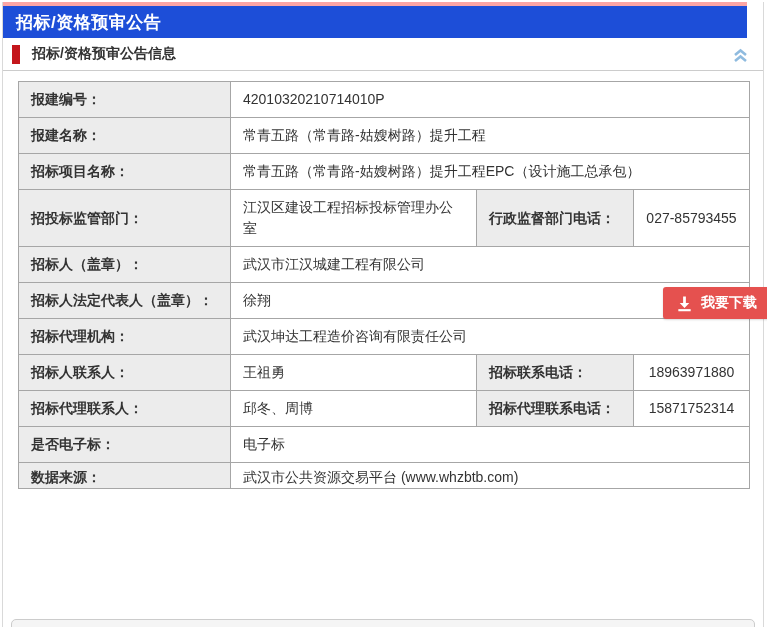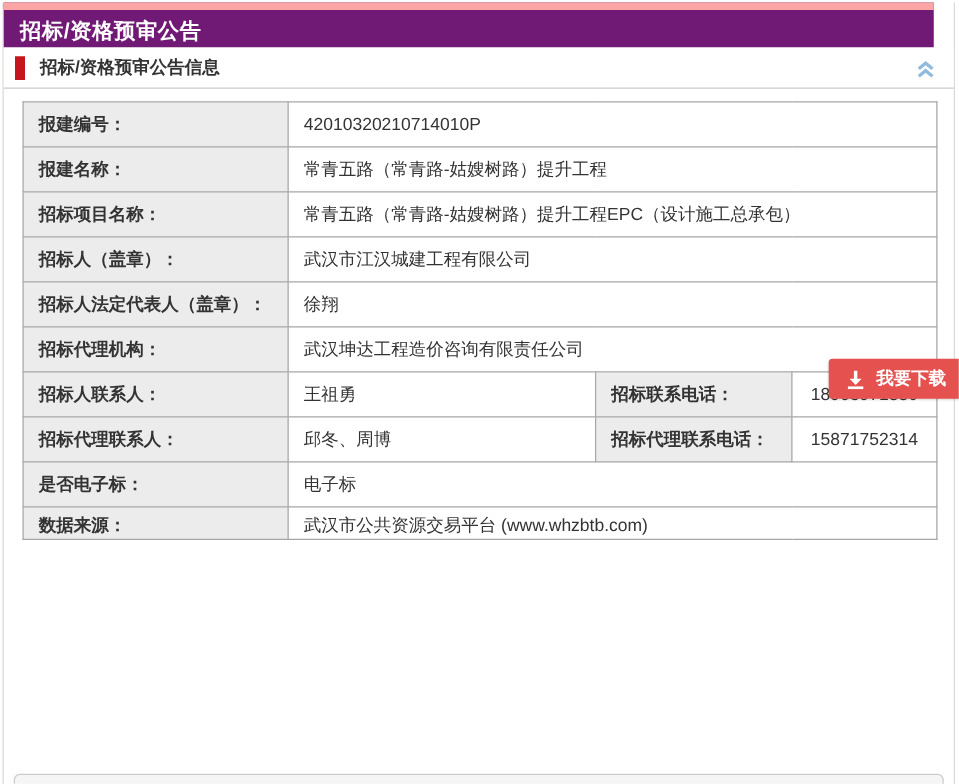--- a/index.html
+++ b/index.html
@@ -15,22 +15,22 @@
     margin-left: 2px;
     width: 762px; height: 627px;
     border-left: 1px solid #d9d9d9;
     border-right: 1px solid #d9d9d9;
     background: #fff;
   }
   
   .banner {
     margin: 2px 16px 0 0;
     height: 36px;
-    background: #701a75;
-    border-top: 6px solid #fca5a5;
+    background: #1d4ed8;
+    border-top: 4px solid #fca5a5;
     color: #ffffff;
     font-size: 17px;
     font-weight: bold;
     line-height: 34px;
     padding-left: 13px;
     letter-spacing: 0.5px;
   }
   
   .section-header {
     position: relative;
@@ -155,20 +155,26 @@
     </tr>
     <tr>
       <td class="lbl">报建名称：</td>
       <td class="val" colspan="3">常青五路（常青路-姑嫂树路）提升工程</td>
     </tr>
     <tr>
       <td class="lbl">招标项目名称：</td>
       <td class="val" colspan="3">常青五路（常青路-姑嫂树路）提升工程EPC（设计施工总承包）</td>
     </tr>
     <tr>
+      <td class="lbl">招投标监管部门：</td>
+      <td class="val">江汉区建设工程招标投标管理办公室</td>
+      <td class="lbl2">行政监督部门电话：</td>
+      <td class="val2">027-85793455</td>
+    </tr>
+    <tr>
       <td class="lbl">招标人（盖章）：</td>
       <td class="val" colspan="3">武汉市江汉城建工程有限公司</td>
     </tr>
     <tr>
       <td class="lbl">招标人法定代表人（盖章）：</td>
       <td class="val" colspan="3">徐翔</td>
     </tr>
     <tr>
       <td class="lbl">招标代理机构：</td>
       <td class="val" colspan="3">武汉坤达工程造价咨询有限责任公司</td>

